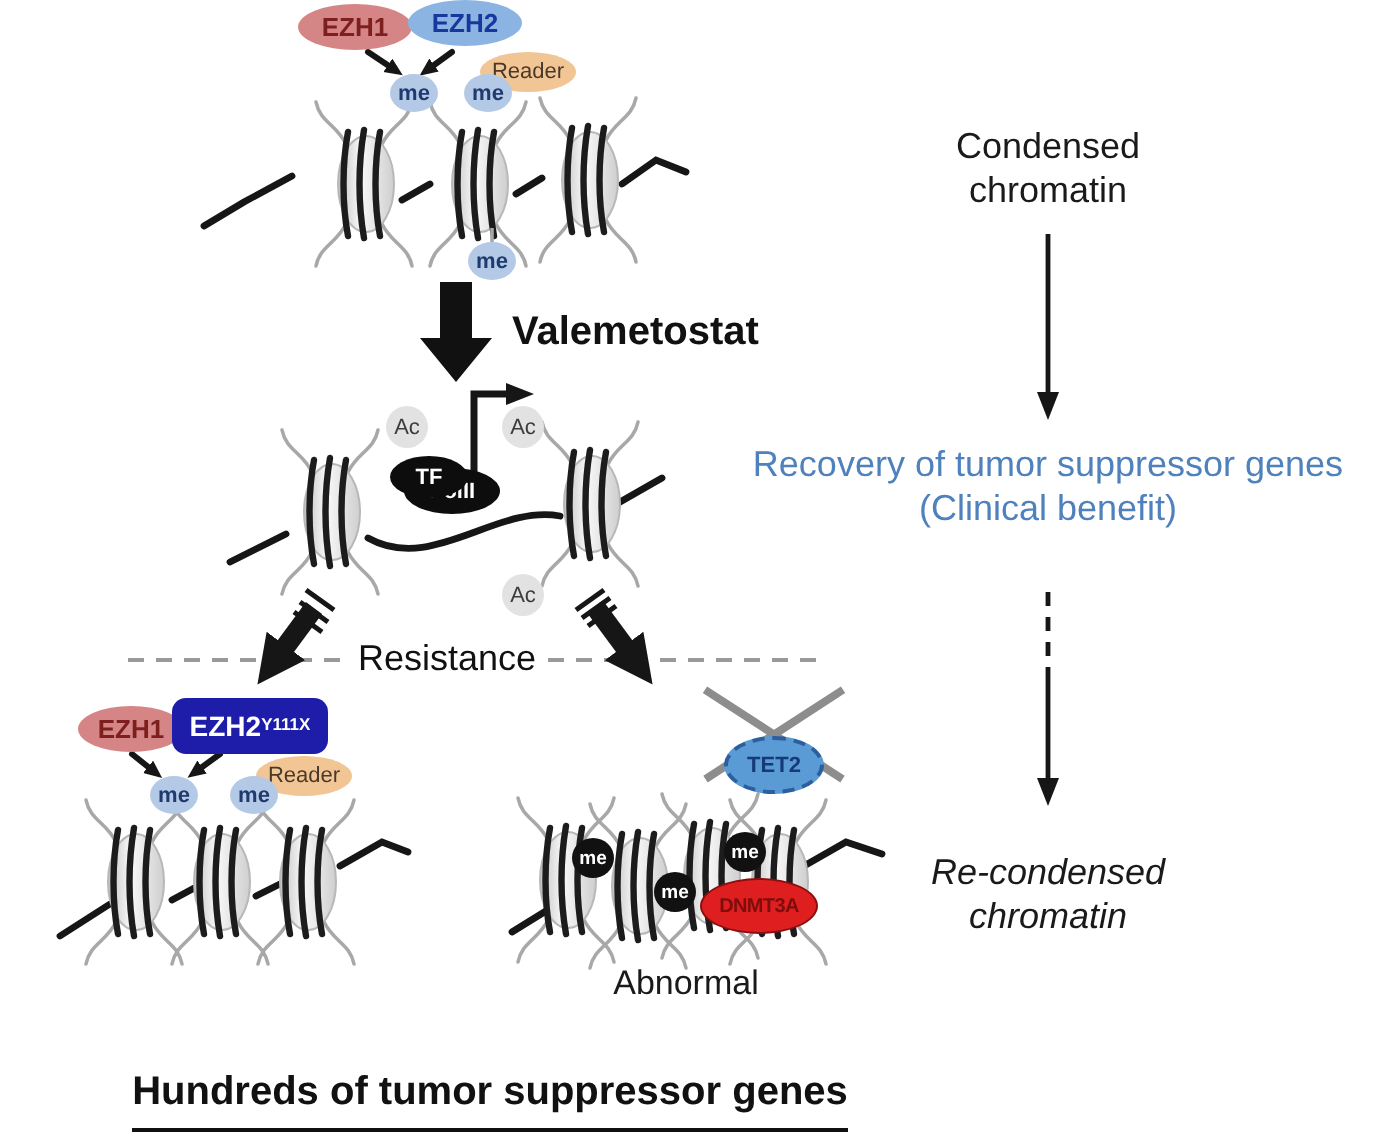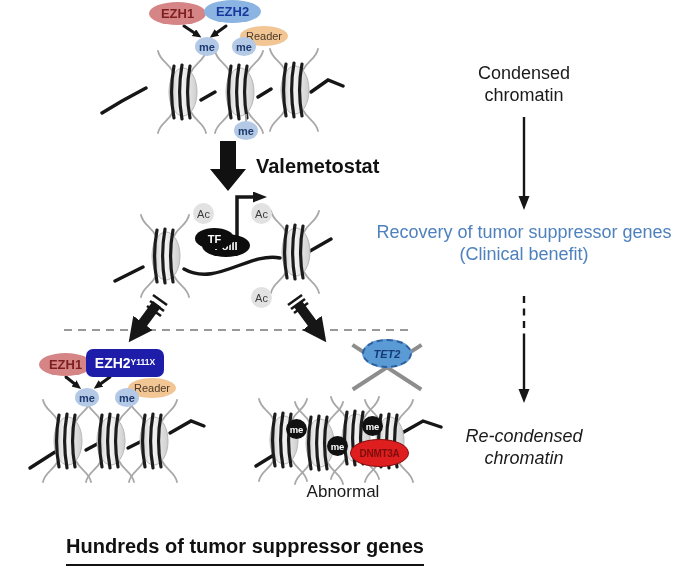--- a/index.html
+++ b/index.html
@@ -142,32 +142,33 @@
     <span class="txt">chromatin</span>
   </div>
 
   <div class="lbl bold" style="left:256px;top:155px;font-size:20px;color:#111;">Valemetostat</div>
   <div class="lbl oval ac" style="left:193px;top:203px;width:21px;height:21px;">Ac</div>
   <div class="lbl oval ac" style="left:251px;top:203px;width:21px;height:21px;">Ac</div>
   <div class="lbl oval ac" style="left:251px;top:287px;width:21px;height:21px;">Ac</div>
   <div class="lbl oval blackoval" style="left:202px;top:234px;width:48px;height:23px;">PolII</div>
   <div class="lbl oval blackoval" style="left:195px;top:228px;width:39px;height:21px;">TF</div>
 
+  <div class="lbl" style="left:174px;top:319px;font-size:18px;color:#111;background:#fff;padding:0 5px;">Resistance</div>
 
   <div class="lbl oval ezh1" style="left:39px;top:353px;width:53px;height:23px;">EZH1</div>
   <div class="lbl mutant" style="left:86px;top:349px;width:78px;height:28px;">
     <span>EZH2</span>
       <sup>Y111X</sup>
   </div>
   <div class="lbl oval reader" style="left:128px;top:378px;width:48px;height:20px;">Reader</div>
   <div class="lbl oval me" style="left:75px;top:388px;width:24px;height:19px;">me</div>
   <div class="lbl oval me" style="left:115px;top:388px;width:24px;height:19px;">me</div>
 
   <div class="lbl" style="left:350px;top:339px;width:74px;height:56px;">
-    <div class="lbl tet2oval" style="left:12px;top:0;width:50px;height:29px;font-style:italic;">TET2</div>
+    <div class="lbl tet2oval" style="left:12px;top:29px;width:50px;height:29px;">TET2</div>
     <div class="xbar" style="transform:translateY(-50%) rotate(33deg);"></div>
     <div class="xbar" style="transform:translateY(-50%) rotate(-33deg);"></div>
   </div>
   <div class="lbl oval meblack" style="left:286px;top:419px;width:21px;height:20px;">me</div>
   <div class="lbl oval meblack" style="left:327px;top:436px;width:21px;height:20px;">me</div>
   <div class="lbl oval meblack" style="left:362px;top:416px;width:21px;height:20px;">me</div>
   <div class="lbl oval dnmt3a" style="left:350px;top:439px;width:57px;height:26px;">DNMT3A</div>
 
   <div class="lbl" style="left:252px;top:481px;width:182px;display:block;">
     <span class="txt17">Abnormal</span>

